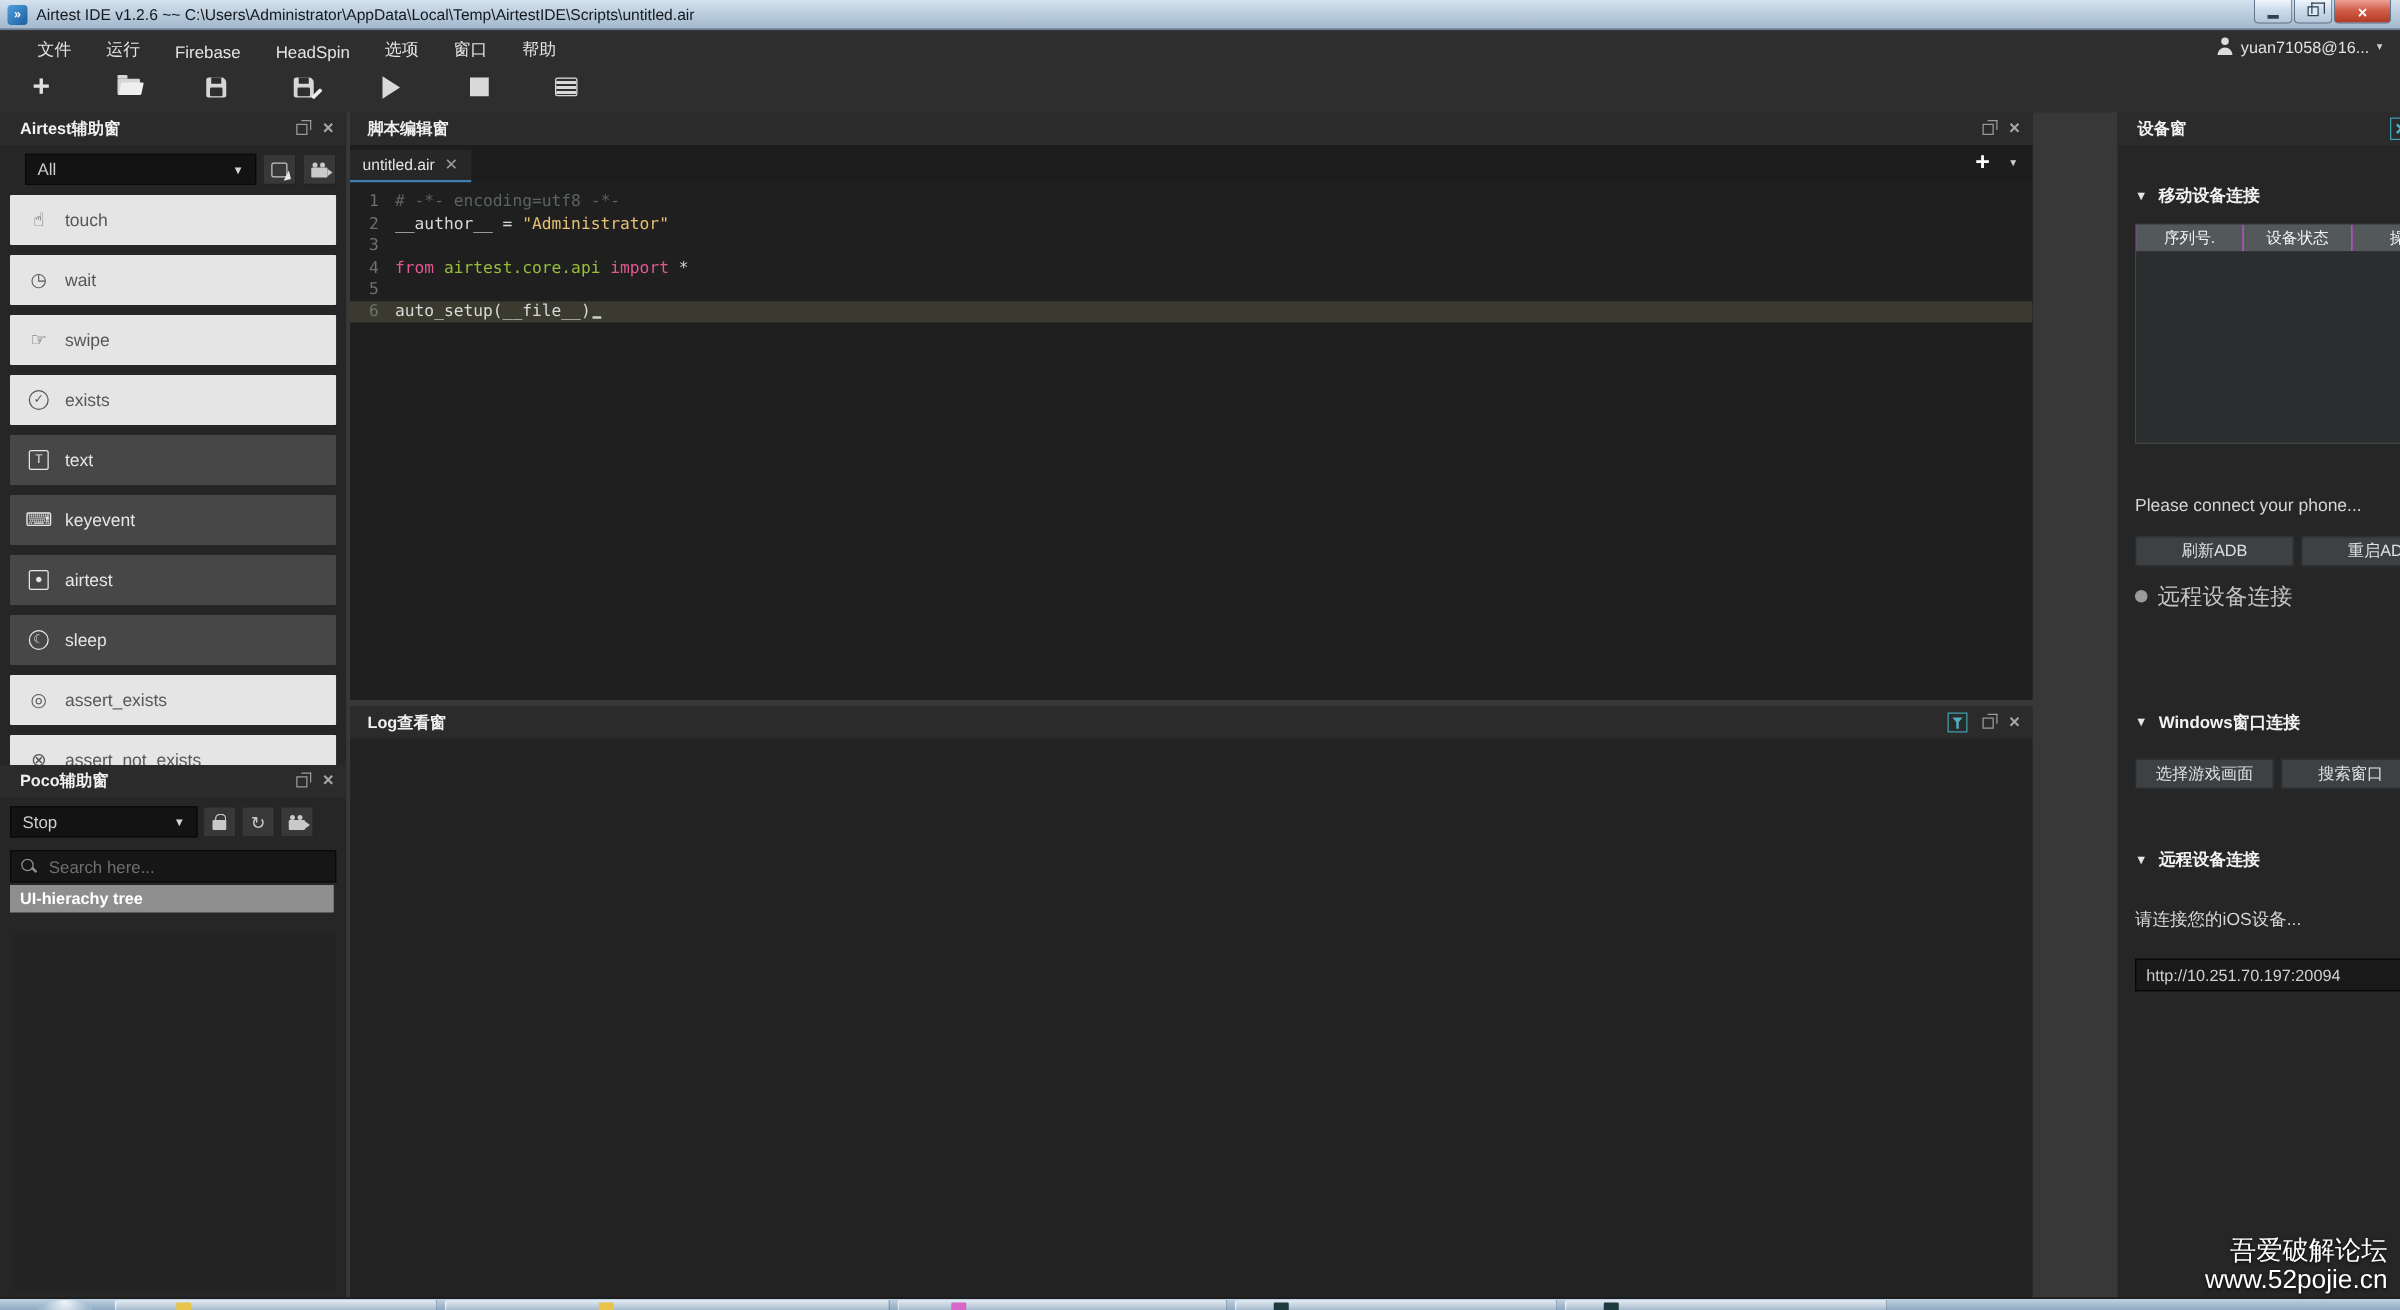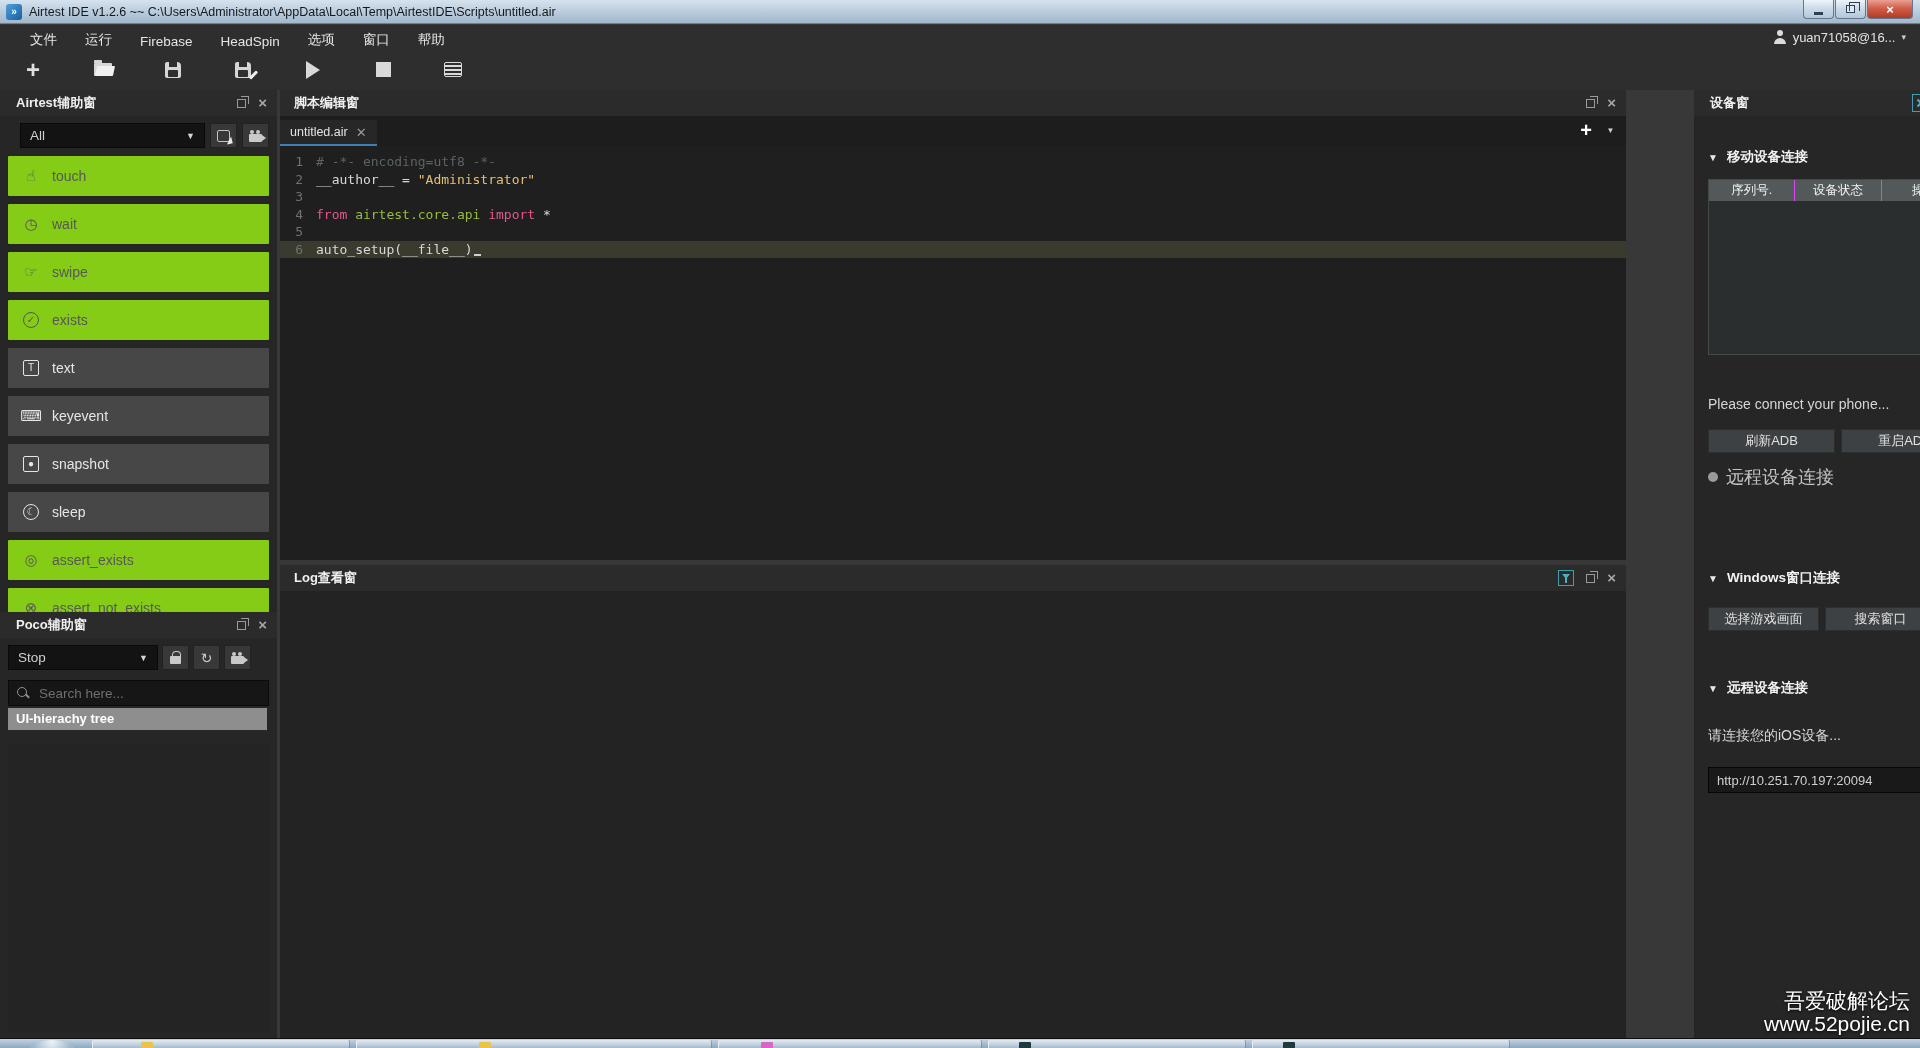--- a/index.html
+++ b/index.html
@@ -103,21 +103,21 @@
   .ic-region { position:relative; width:13px; height:12px; border:1px solid #c4c4c4; border-radius:2px; }
   .ic-region::after { content:""; position:absolute; right:-3px; bottom:-3px; width:0; height:0;
     border-left:6px solid transparent; border-bottom:7px solid #e8e8e8; transform:rotate(-14deg); }
   .ic-cam { position:relative; width:13px; height:8px; background:#c9c9c9; border-radius:1px; margin-top:4px; }
   .ic-cam::before { content:""; position:absolute; left:1px; top:-4px; width:4px; height:4px; border-radius:50%; background:#c9c9c9; box-shadow:6px 0 0 #c9c9c9; }
   .ic-cam::after { content:""; position:absolute; right:-4px; top:1px; width:0; height:0; border-top:3px solid transparent; border-bottom:3px solid transparent; border-left:4px solid #c9c9c9; }
 
   .tool-list { position:absolute; left:8px; right:8px; top:66px; bottom:0; display:flex; flex-direction:column; gap:8px; overflow:hidden; }
   .tool-item { flex:0 0 40px; display:flex; align-items:center; gap:10px; padding-left:12px; border-radius:1px; }
   .tool-item.on  { background:#474747; color:#e6e6e6; }
-  .tool-item.off { background:#84cc16; color:#575757; }
+  .tool-item.off { background:#e5e5e5; color:#575757; }
   .tool-ic { width:22px; text-align:center; font-size:15px; }
   .tool-ic.boxed { width:16px; height:16px; border:1px solid currentColor; border-radius:2px; font-size:10px; line-height:14px; margin:0 3px; }
   .tool-ic.circled { width:16px; height:16px; border:1px solid currentColor; border-radius:50%; font-size:10px; line-height:14px; margin:0 3px; }
   .tool-label { font-size:14px; }
 
   
   #poco-panel { left:0; top:612px; width:277px; height:426px; }
   .poco-row { display:flex; align-items:center; gap:4px; margin:7px 8px 0 8px; }
   .poco-row .combobox { flex:0 0 150px; }
   .ic-lock { position:relative; width:11px; height:8px; background:#c9c9c9; border-radius:1px; margin-top:5px; }
@@ -326,21 +326,21 @@
       <div class="tool-item on">
           <span class="tool-ic boxed">T</span>
           <span class="tool-label">text</span>
         </div>
       <div class="tool-item on">
           <span class="tool-ic">⌨</span>
           <span class="tool-label">keyevent</span>
         </div>
       <div class="tool-item on">
           <span class="tool-ic boxed">●</span>
-          <span class="tool-label">snapshot</span>
+          <span class="tool-label">airtest</span>
         </div>
       <div class="tool-item on">
           <span class="tool-ic circled">☾</span>
           <span class="tool-label">sleep</span>
         </div>
       <div class="tool-item off">
           <span class="tool-ic">◎</span>
           <span class="tool-label">assert_exists</span>
         </div>
       <div class="tool-item off">

